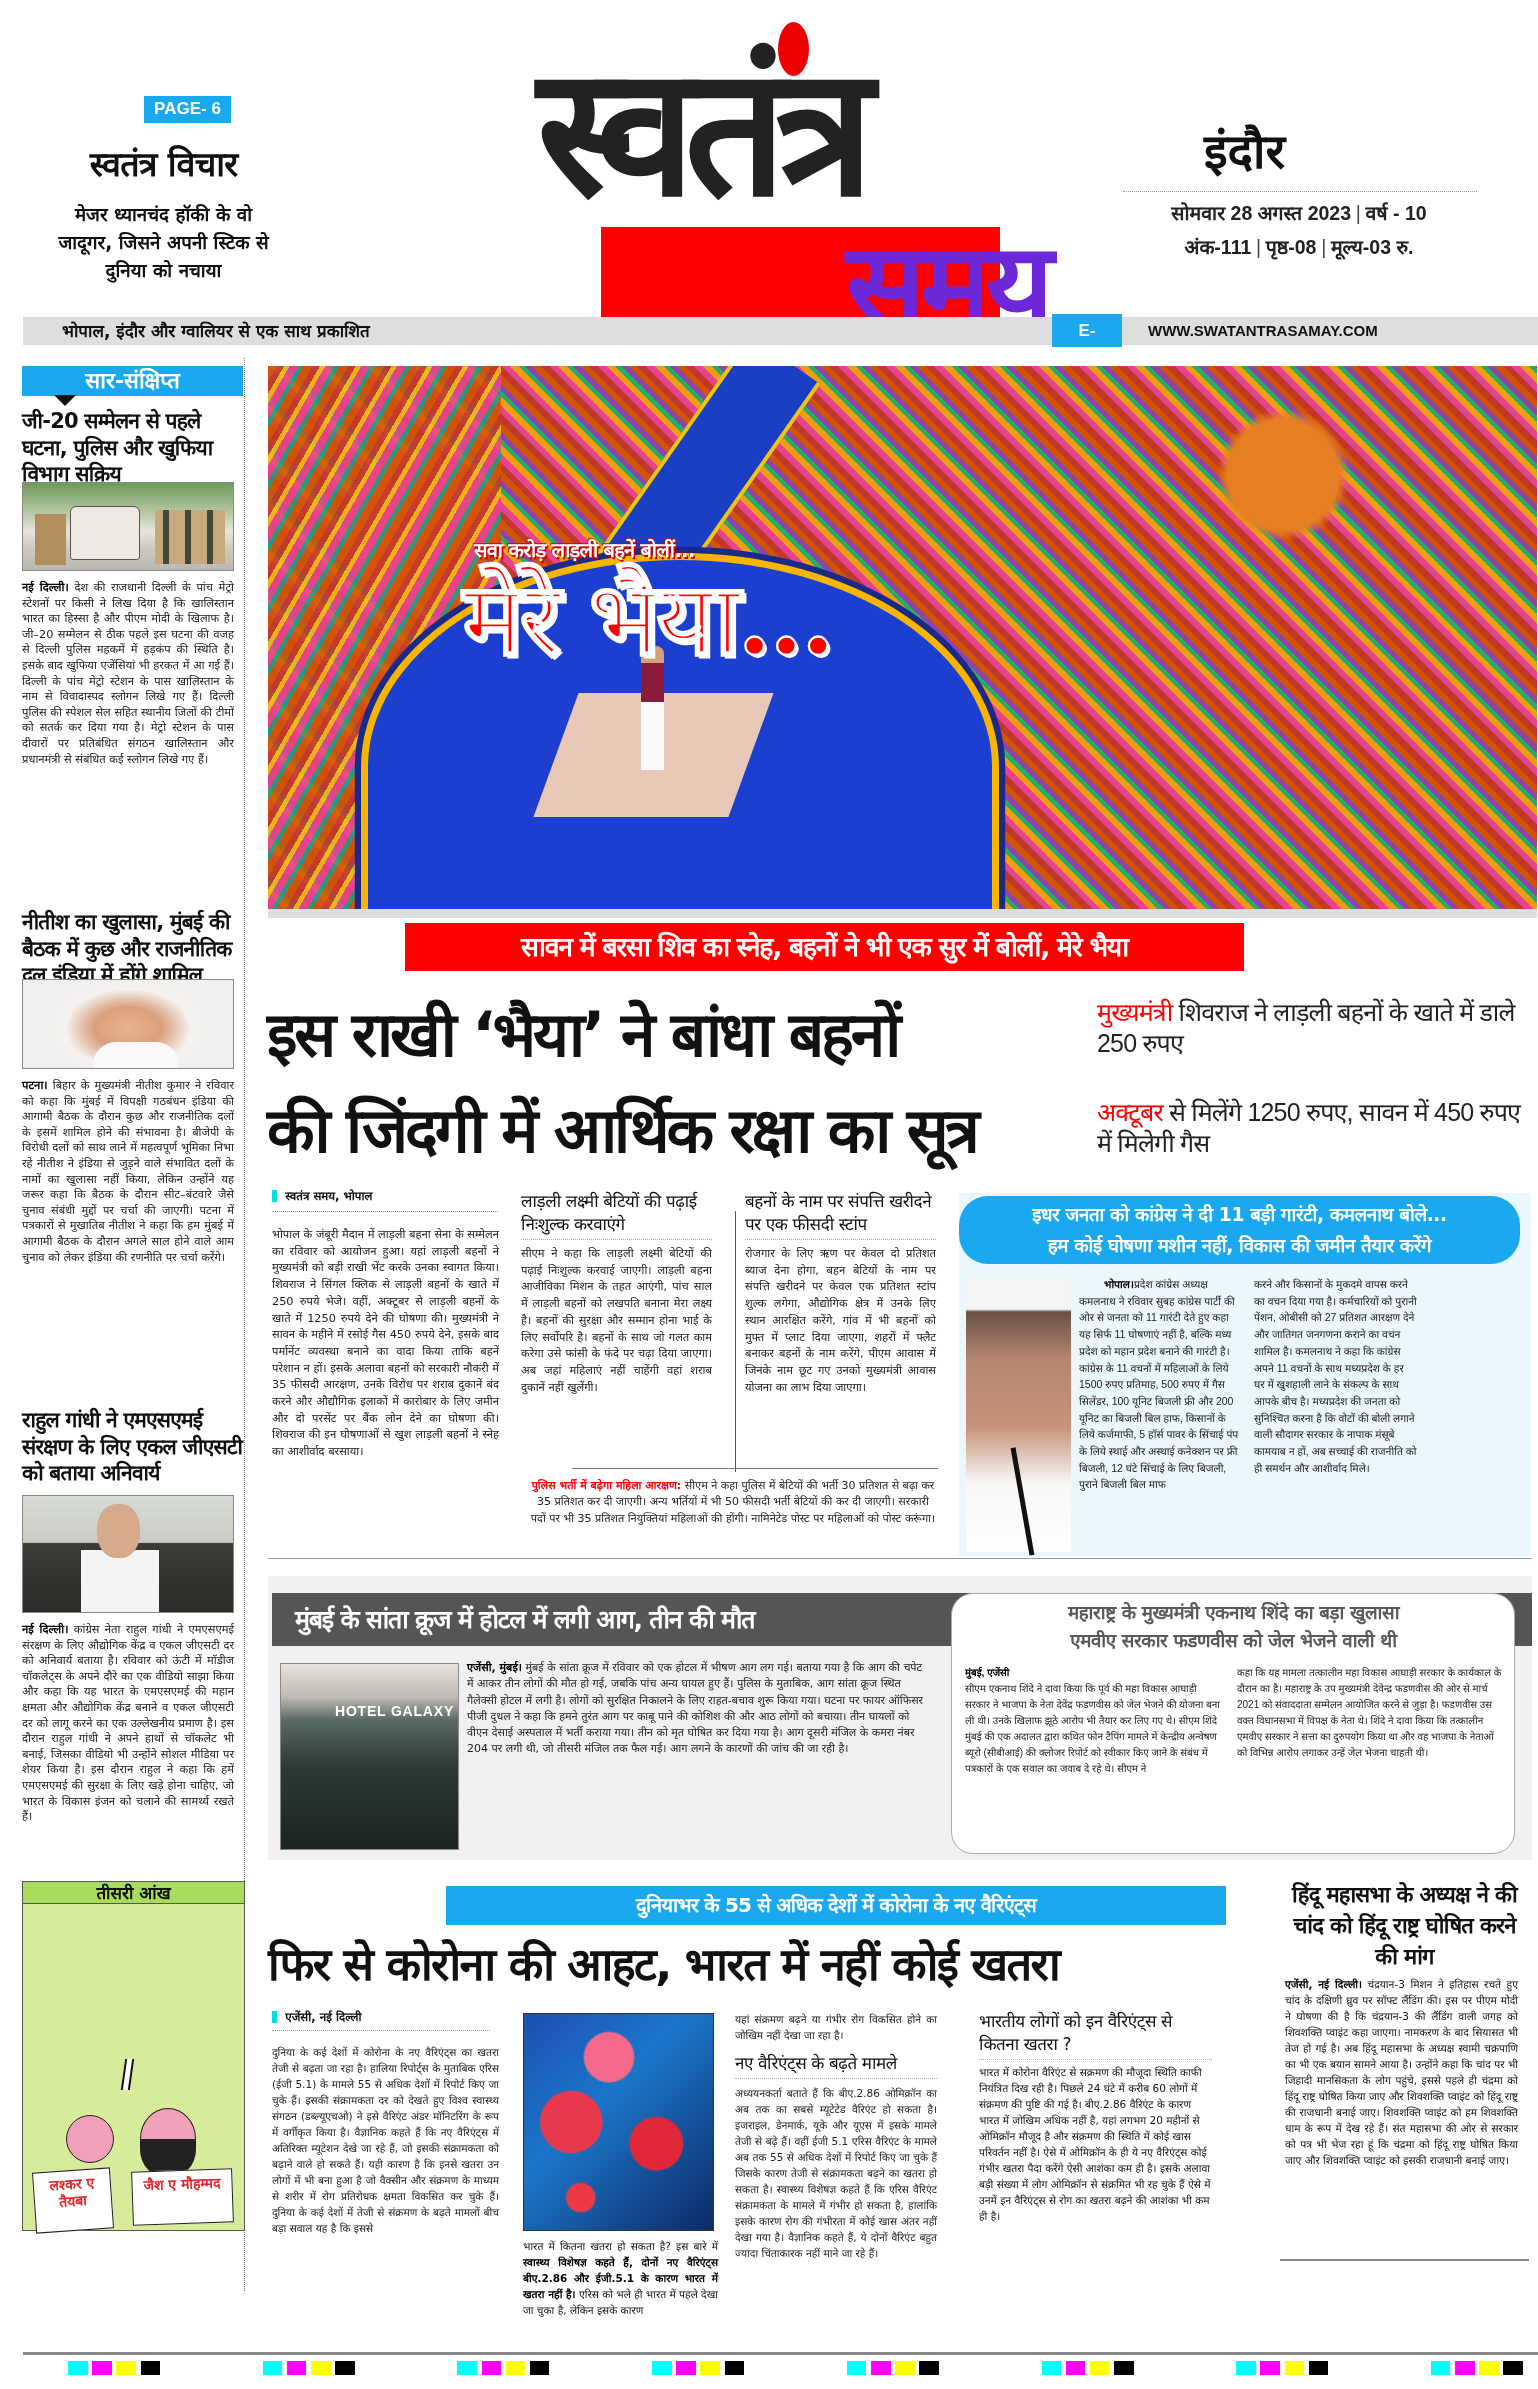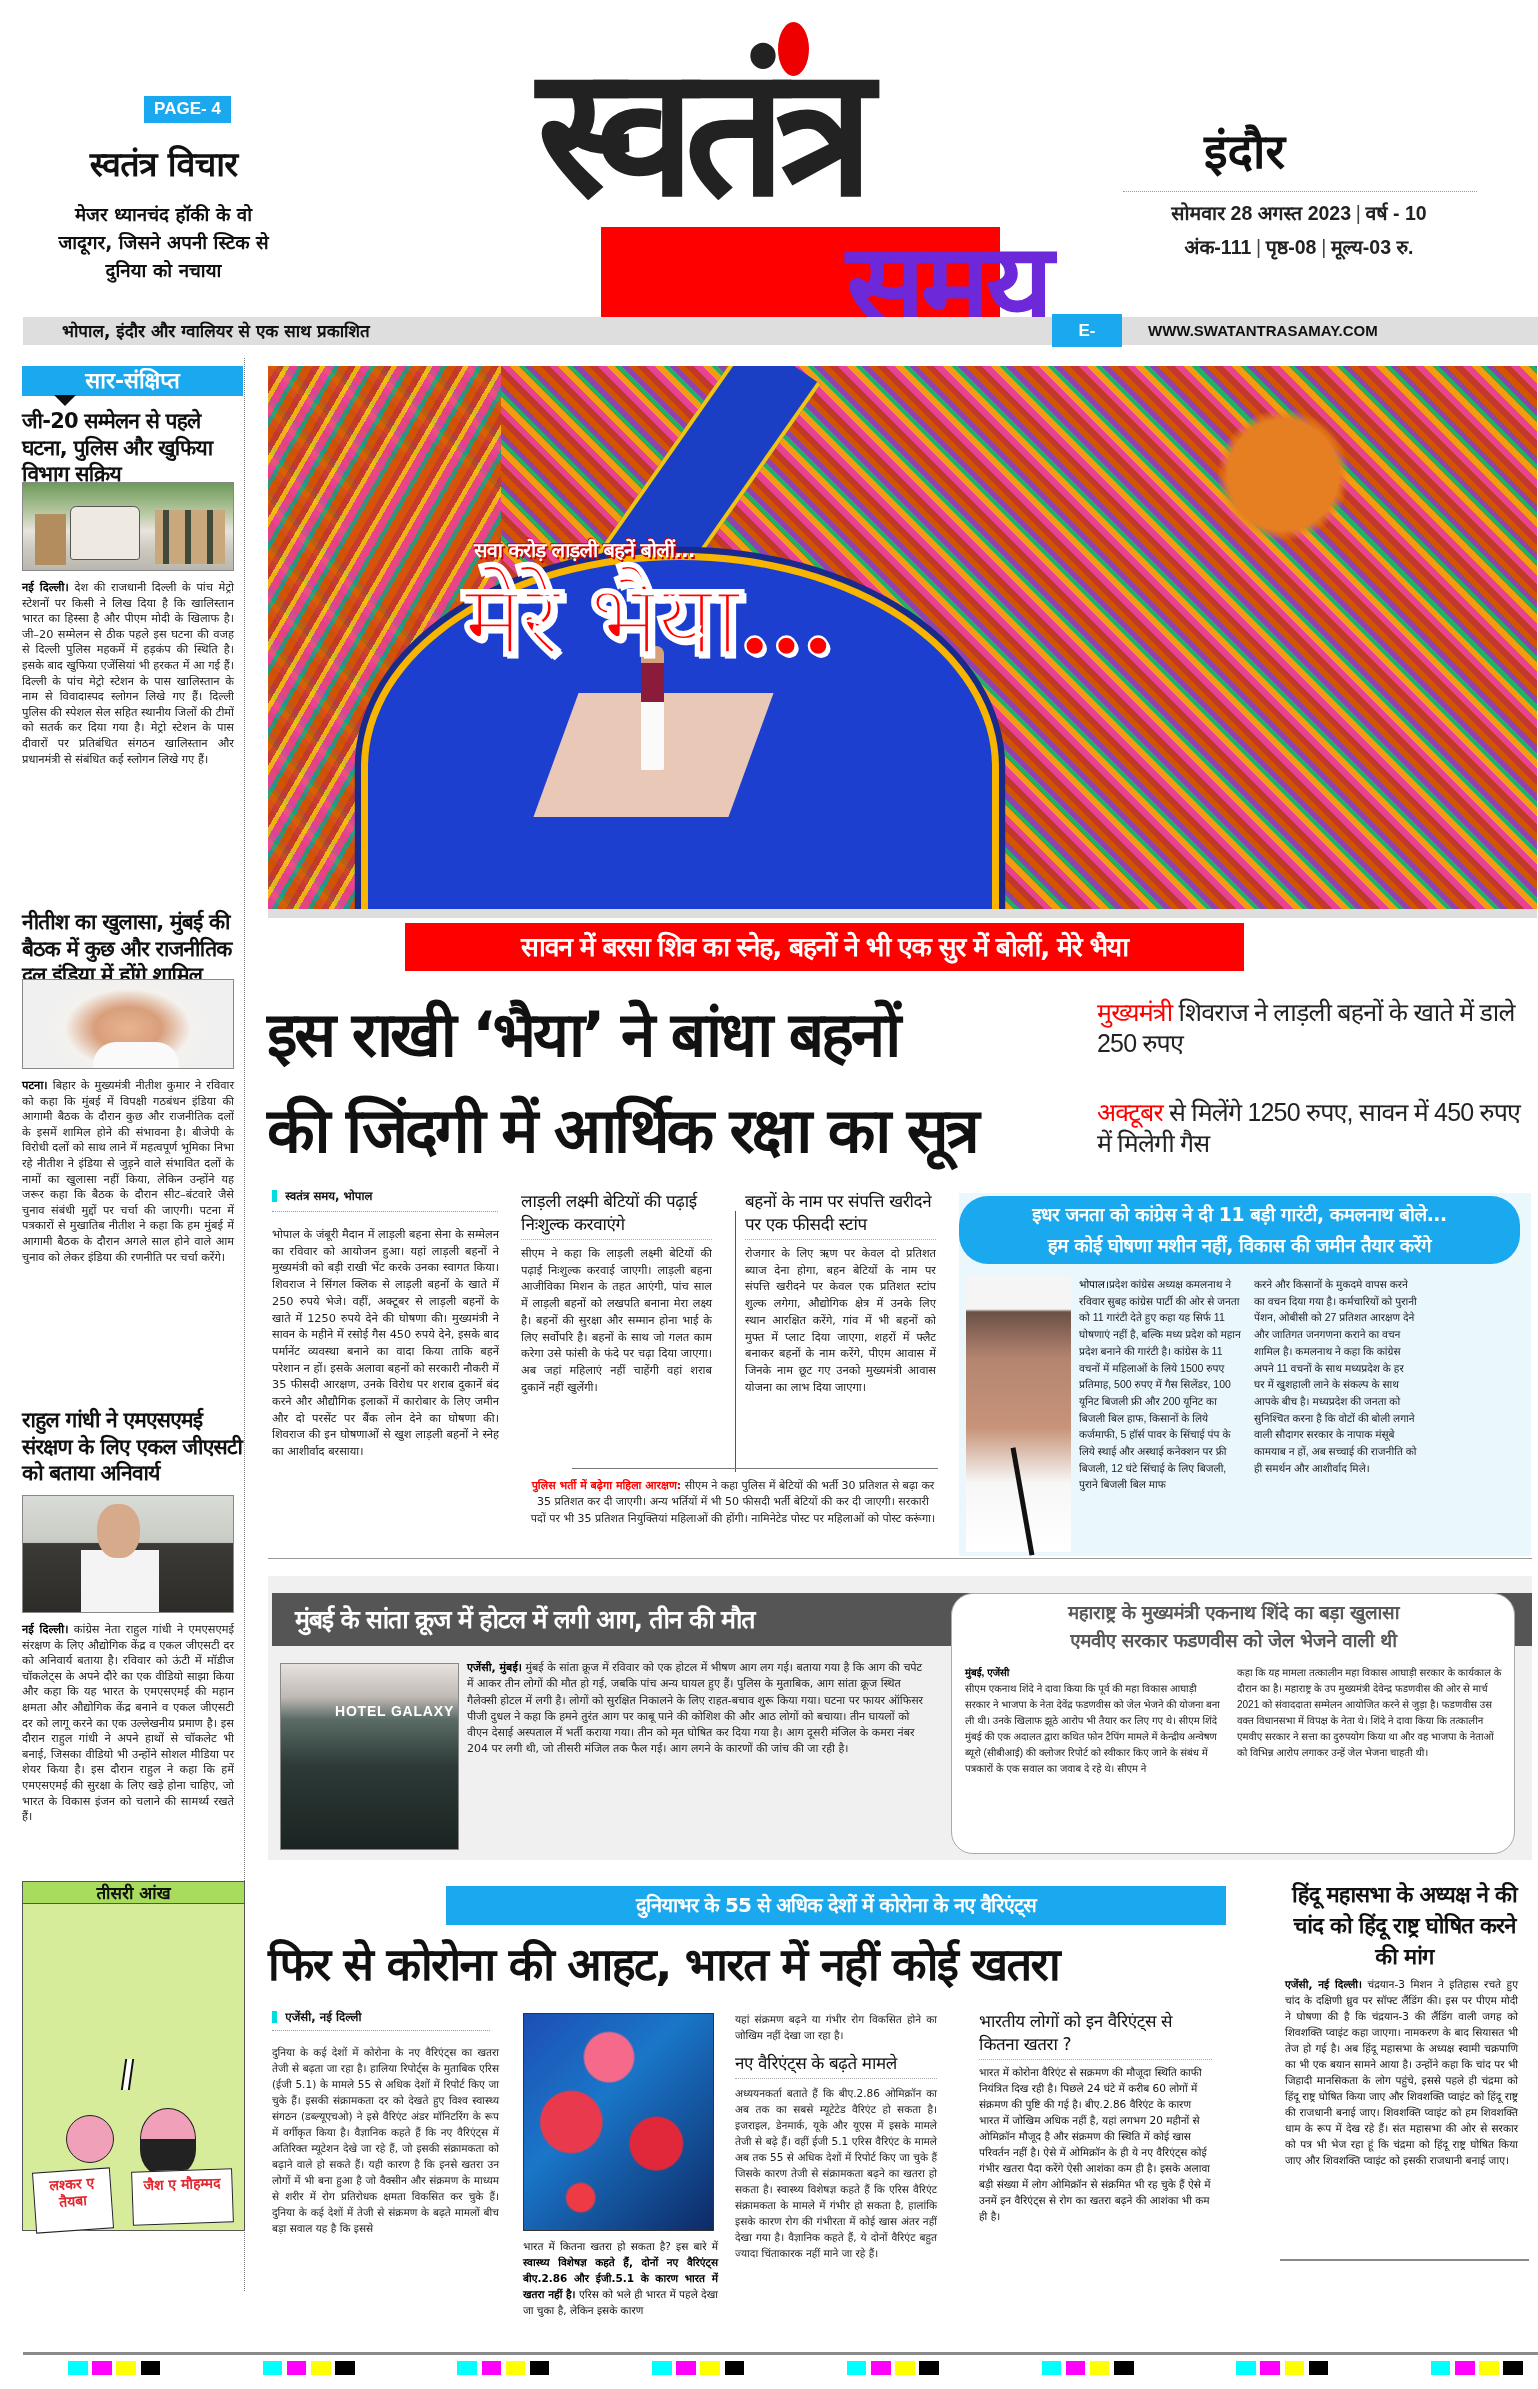--- a/index.html
+++ b/index.html
@@ -126,21 +126,21 @@
 
   
   #kn-box { left: 959px; top: 1193px; width: 572px; height: 363px; background: #eaf7fd; }
   #kn-head { left: 959px; top: 1196px; width: 561px; height: 68px; background: #1aa9ee; color: #fff; text-align: center;
     font: bold 18.7px/31px "DejaVu Sans", sans-serif; padding-top: 3.1px; letter-spacing: -0.4px; border-radius: 29px; }
   #kn-photo { left: 966px; top: 1276px; width: 105px; height: 276px;
     background: linear-gradient(180deg, #f5f5f5 0%, #f5f5f5 12%, #6a5046 13%, #b58570 30%, #c79479 55%, #f7f7f7 75%, #ffffff 100%); }
   #kn-photo .mic { position: absolute; left: 54px; top: 171px; width: 4.7px; height: 109px; background: #111; transform: rotate(-10deg); }
   #kn-col1 { left: 1079px; top: 1276px; width: 163px; font: 10.5px/16.7px "Liberation Sans", sans-serif; color: #222; }
   #kn-col2 { left: 1254px; top: 1276px; width: 163px; font: 10.5px/16.7px "Liberation Sans", sans-serif; color: #222; }
-  #kn-col1 b { font-weight: normal; color: #000; }
+  #kn-col1 b { font-weight: bold; color: #000; margin-left: 25px; }
 
   #sec-rule-1 { left: 268px; top: 1558px; width: 1264px; border-top: 1.6px solid #999; }
 
   
   #fire-bg { left: 268px; top: 1576px; width: 1264px; height: 284px; background: #f0f0f0; }
   #fire-head { left: 272px; top: 1593px; width: 700px; height: 53px; background: #555; color: #fff;
     font: bold 25px/53px "DejaVu Sans", sans-serif; padding-left: 23px; letter-spacing: -1.2px; }
   #fire-photo { left: 280px; top: 1663px; width: 179px; height: 187px;
     background: linear-gradient(180deg, #e8e2de 0%, #bfb9b4 18%, #5a6b66 30%, #2d3a37 55%, #1b2422 100%); }
   #fire-photo .sign { position: absolute; left: 54px; top: 39px; color: #fff; font: bold 14px "Liberation Sans", sans-serif; letter-spacing: 0.8px; }
@@ -185,21 +185,21 @@
 
   
   #footer-rule { left: 23px; top: 2352px; width: 1515px; border-top: 3.9px solid #8a8a8a; }
   #reg-marks { left: 68px; top: 2361px; width: 1455px; display: flex; justify-content: space-between; }
   .reg { display: flex; gap: 4.7px; }
   .reg span { width: 19.5px; height: 14px; display: block; }
 </style>
 </head>
 <body>
 
-<div class="abs" id="page-badge">PAGE- 4</div>
+<div class="abs" id="page-badge">PAGE- 6</div>
 <div class="abs" id="left-section-title">स्वतंत्र विचार</div>
 <div class="abs" id="left-teaser">मेजर ध्यानचंद हॉकी के वो जादूगर, जिसने अपनी स्टिक से दुनिया को नचाया</div>
 
 <div class="abs" id="logo-top">स्वतंत्र</div>
 <div class="abs" id="logo-dot"></div>
 <div class="abs" id="logo-bottom-box"></div>
 <div class="abs" id="logo-bottom">समय</div>
 
 <div class="abs" id="city">इंदौर</div>
 <div class="abs" id="city-rule"></div>

